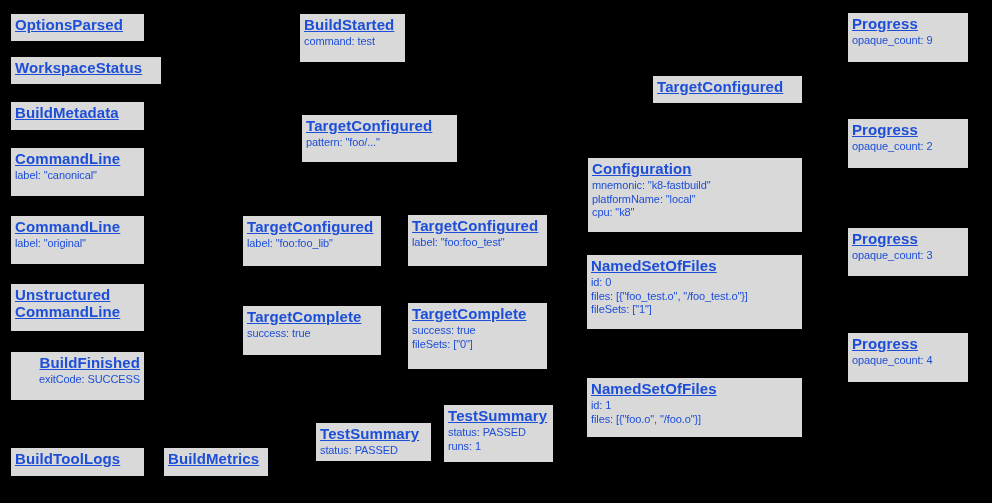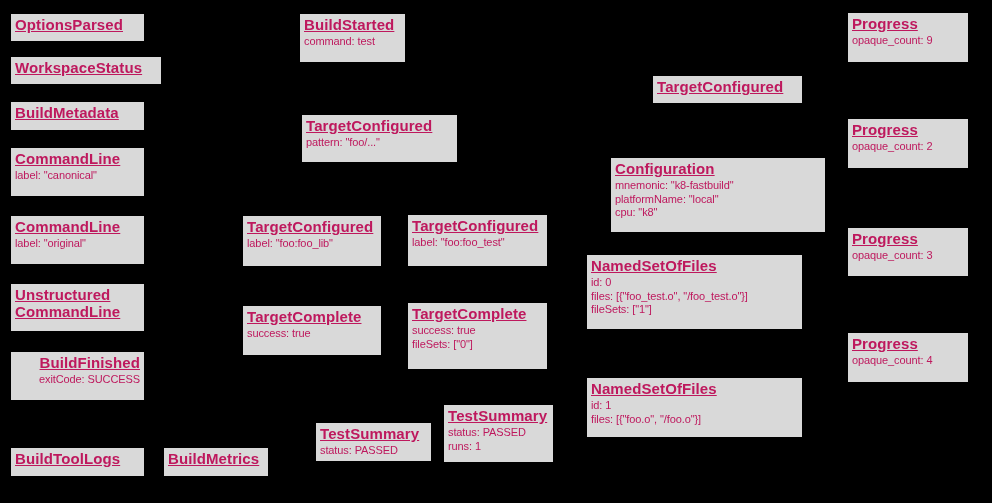--- a/index.html
+++ b/index.html
@@ -9,21 +9,21 @@
     background:#000;
     font-family:"Liberation Sans", sans-serif;
     overflow:hidden;
   }
   .node {
     position:absolute;
     background:#d9d9d9;
     border:1.5px solid #000;
     box-sizing:border-box;
     padding:2px 4px 2px 4px;
-    color:#be185d;
+    color:#1d4ed8;
     overflow:hidden;
   }
   .node .t {
     font-weight:bold;
     font-size:15px;
     line-height:17px;
     text-decoration:underline;
     white-space:pre-line;
     letter-spacing:0.1px;
   }
@@ -119,21 +119,21 @@
   <div class="node" style="left:443px; top:404px; width:111px; height:59px;">
     <div class="t">TestSummary</div>
     <div class="b">status: PASSED
 runs: 1</div>
   </div>
 
   <div class="node" style="left:652px; top:75px; width:151px; height:29px;">
     <div class="t">TargetConfigured</div>
   </div>
 
-  <div class="node" style="left:587px; top:157px; width:216px; height:76px;margin-left:23px;">
+  <div class="node" style="left:587px; top:157px; width:216px; height:76px;">
     <div class="t">Configuration</div>
     <div class="b">mnemonic: "k8-fastbuild"
 platformName: "local"
 cpu: "k8"</div>
   </div>
 
   <div class="node" style="left:586px; top:254px; width:217px; height:76px;">
     <div class="t">NamedSetOfFiles</div>
     <div class="b">id: 0
 files: [{"foo_test.o", "/foo_test.o"}]

